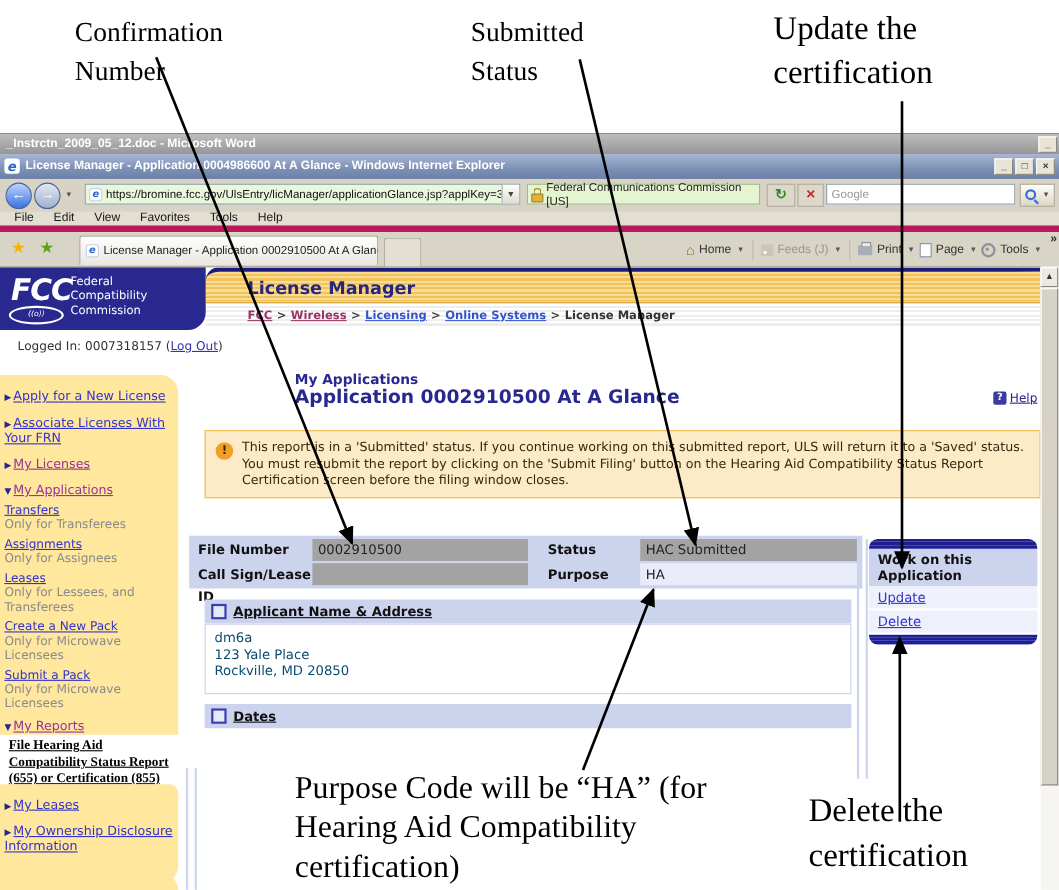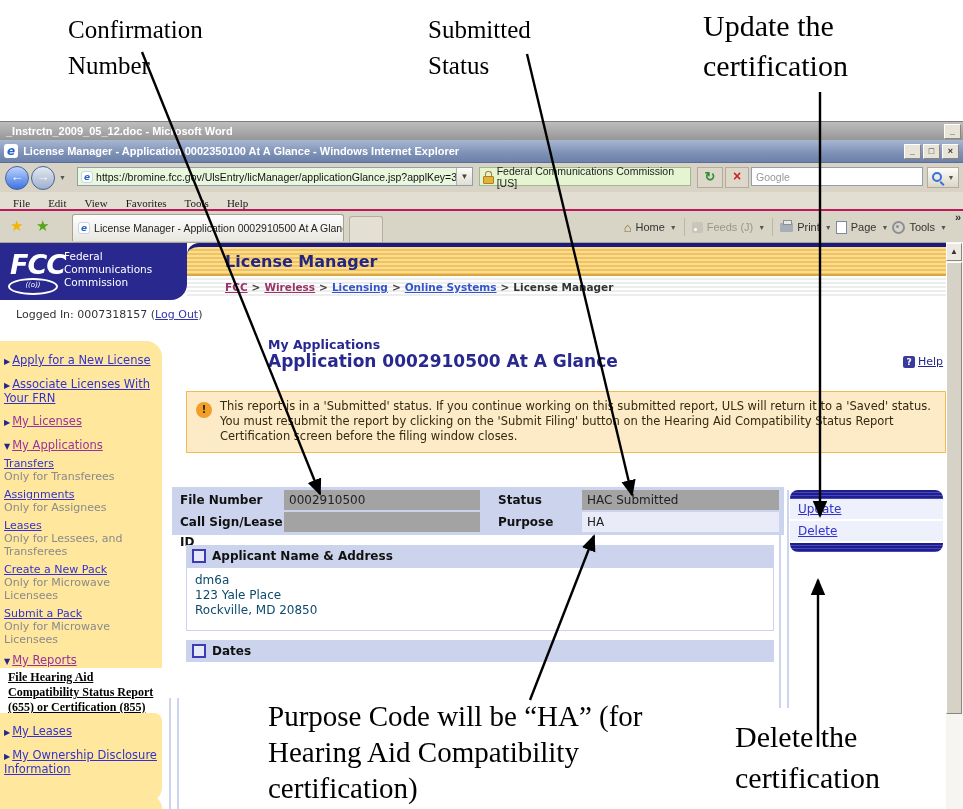--- a/index.html
+++ b/index.html
@@ -46,22 +46,22 @@
   .search-field{position:absolute;left:751px;top:4px;width:172px;height:19px;background:#fff;border:1px solid #8ea0b0;
                 display:flex;align-items:center;box-sizing:border-box;}
   .search-field input{border:none;background:transparent;color:#999;font-family:"Liberation Sans",sans-serif;
                 font-size:10.5px;flex:1;outline:none;padding:0 4px;}
   .mag-btn{position:absolute;left:927px;top:4px;width:30px;height:19px;background:linear-gradient(#fdfdfb,#dcd6c6);
            border:1px solid #b2ac9c;display:flex;align-items:center;justify-content:center;gap:3px;}
   .mag{display:inline-block;width:12px;height:12px;position:relative;}
   .mag::before{content:"";position:absolute;left:0;top:0;width:6px;height:6px;border:2px solid #3a6fd8;border-radius:50%;}
   .mag::after{content:"";position:absolute;left:9px;top:9px;width:5px;height:2px;background:#3a6fd8;
               transform:rotate(45deg);transform-origin:0 0;}
-  .ie-menubar{left:0;top:192px;width:963px;height:19px;background:#e2ded1;border-bottom:2px solid #be185d;
-              display:flex;align-items:flex-end;padding-left:4px;z-index:5;box-sizing:border-box;font-family:Liberation Serif, serif;}
+  .ie-menubar{left:0;top:192px;width:963px;height:19px;background:#e2ded1;border-bottom:6px solid #be185d;
+              display:flex;align-items:flex-start;padding-left:4px;z-index:5;box-sizing:border-box;}
   .menu-item{padding:0 9px;font-size:11px;color:#1a1a1a;}
   .ie-favbar{left:0;top:211px;width:963px;height:31px;background:#d8d4c6;border-bottom:1px solid #a9a494;z-index:5;}
   .star{font-size:15px;line-height:15px;}
   .tab{position:absolute;left:72px;top:3px;width:272px;height:27px;background:linear-gradient(#fefefe,#e9e7e0);
        border:1px solid #a5a193;border-bottom:none;border-radius:3px 3px 0 0;display:flex;align-items:center;
        padding:0 5px;font-size:10.5px;white-space:nowrap;overflow:hidden;box-sizing:border-box;}
   .tab-stub{position:absolute;left:349px;top:5px;width:32px;height:25px;background:#e3dfd3;
             border:1px solid #b3ae9f;border-bottom:none;border-radius:3px 3px 0 0;}
   .fav-right{position:absolute;right:16px;top:4px;height:24px;display:flex;align-items:center;gap:4px;font-size:11px;color:#333;}
   .tb-sep{width:1px;height:18px;background:#bcb7a8;margin:0 3px;}
@@ -126,21 +126,21 @@
   .warnbox{position:absolute;left:186px;top:149px;width:760px;height:62px;background:var(--warnBg);
            border:1px solid var(--warnBorder);box-sizing:border-box;}
   .warn-ic{position:absolute;left:9px;top:10px;width:16px;height:16px;border-radius:50%;background:var(--warnIcon);
            color:#3b2a00;font-weight:bold;text-align:center;line-height:16px;font-size:11px;}
   .warn-text{position:absolute;left:33px;top:7px;width:716px;font-size:11.5px;line-height:15px;color:#332a12;}
   .dtable{position:absolute;left:172px;top:245px;width:612px;height:48px;background:var(--lavender);}
   .dcell{position:absolute;height:20px;font-size:12px;line-height:20px;box-sizing:border-box;}
   .dlabel{font-weight:bold;color:#111;padding-left:8px;}
   .dval{background:#a3a3a3;padding-left:5px;color:#222;}
   .secbox-head{position:absolute;height:22px;background:var(--lavender);display:flex;align-items:center;
-               font-weight:bold;font-size:12px;color:#111;box-sizing:border-box;padding-left:6px;gap:6px;}
+               font-weight:bold;font-size:12px;color:#111;box-sizing:border-box;padding-left:6px;gap:6px;text-decoration:underline;}
   .sq-ic{width:10px;height:10px;background:#e6eaf8;border:2px solid #3b3bb4;}
   .secbox-body{position:absolute;background:#fff;border:1px solid var(--lavender);box-sizing:border-box;
                font-size:12px;line-height:15px;padding:5px 8px;color:#0c4a6e;}
   .workbox{position:absolute;left:790px;top:248px;width:153px;}
   .wb-cap{height:9px;background:repeating-linear-gradient(180deg,#1f1f8c 0 2px,#4646c0 2px 3px);}
   .wb-capt{border-radius:8px 8px 0 0;}
   .wb-capb{border-radius:0 0 8px 8px;}
   .wb-head{background:var(--lavender);font-weight:bold;font-size:12px;color:#111;padding:3px 8px;line-height:14px;}
   .wb-link{display:block;background:#eef1fb;border-bottom:2px solid #fff;padding:3px 8px;font-size:12px;
            color:var(--linkBlue);text-decoration:underline;}
@@ -168,21 +168,21 @@
 
   <div class="abs word-bar">
     <span>_Instrctn_2009_05_12.doc - Microsoft Word</span>
     <span style="margin-left:auto;margin-right:2px;">
       <span class="winbtn">_</span>
     </span>
   </div>
 
   <div class="abs ie-titlebar">
     <span class="ie-e">e</span>
-    <span class="title">License Manager - Application 0002350100 At A Glance - Windows Internet Explorer</span>
+    <span class="title">License Manager - Application 0004986600 At A Glance - Windows Internet Explorer</span>
     <span class="winbtn">_</span>
     <span class="winbtn">□</span>
     <span class="winbtn">×</span>
   </div>
 
   <div class="abs ie-addressbar">
     <span class="navcircle navback">←</span>
     <span class="navcircle navfwd">→</span>
     <span class="abs drop" style="left:58px;top:11px;">▼</span>
     <span class="url-field">
@@ -249,21 +249,21 @@
 
   <div class="abs viewport">
 
     <div class="gold-band">
       <span class="app-name">License Manager</span>
     </div>
     <div class="fcc-block">
       <span class="fcc-logo">FCC</span>
       <span class="fcc-ellipse">((o))</span>
       <span class="fcc-org" style="white-space:pre-line;">Federal
-Communications
+Compatibility
 Commission</span>
     </div>
     <div class="crumb-strip">
       <a class="crumb-visited">FCC</a>
       <span>&gt;</span>
       <a class="crumb-visited">Wireless</a>
       <span>&gt;</span>
       <a class="crumb-link">Licensing</a>
       <span>&gt;</span>
       <a class="crumb-link">Online Systems</a>
@@ -327,20 +327,21 @@
       <div>Rockville, MD 20850</div>
     </div>
 
     <div class="secbox-head" style="left:186px;top:398px;width:588px;">
       <span class="sq-ic"></span>
       <span>Dates</span>
     </div>
 
     <div class="workbox">
       <div class="wb-cap wb-capt"></div>
+      <div class="wb-head">Work on this Application</div>
       <a class="wb-link">Update</a>
       <a class="wb-link">Delete</a>
       <div class="wb-cap wb-capb"></div>
     </div>
 
     <span class="vline" style="left:779px;top:248px;height:218px;"></span>
     <span class="vline" style="left:787px;top:248px;height:218px;"></span>
     <span class="vline" style="left:169px;top:456px;height:111px;"></span>
     <span class="vline" style="left:177px;top:456px;height:111px;"></span>
   </div>

